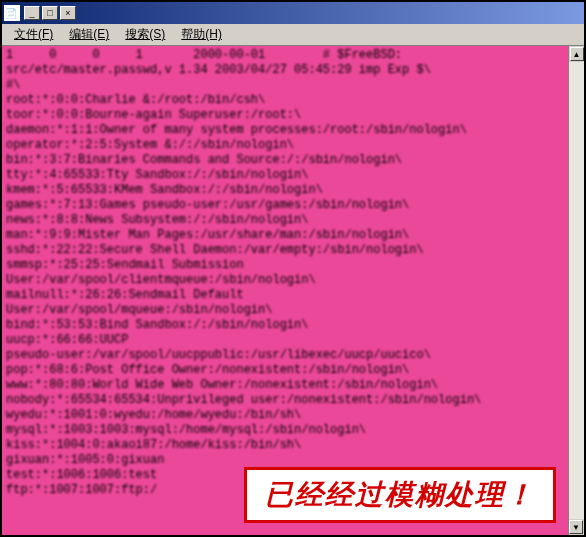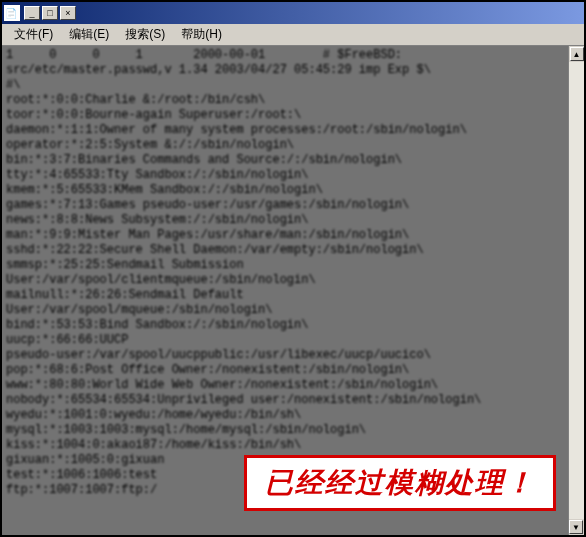--- a/index.html
+++ b/index.html
@@ -4,28 +4,28 @@
 <style>
 * { margin: 0; padding: 0; box-sizing: border-box; }
 body { font-family: "Microsoft YaHei", SimSun, sans-serif; background: #fff; }
 .window { width: 586px; height: 537px; border: 2px solid #000; position: relative; background: #fff; display: flex; flex-direction: column; }
 .titlebar { height: 22px; background: linear-gradient(to right, #0a246a, #7b99e1); color: #fff; display: flex; align-items: center; padding: 0 2px; font-size: 12px; }
 .titlebar-icon { width: 16px; height: 16px; margin-right: 4px; background: #fff; display: inline-flex; align-items: center; justify-content: center; font-size: 10px; color: #000; }
 .titlebar-text { flex: 1; }
 .titlebar-btns { display: flex; gap: 2px; }
 .titlebar-btn { width: 16px; height: 14px; background: #d4d0c8; border: 1px solid #fff; border-right-color: #404040; border-bottom-color: #404040; font-size: 9px; display: flex; align-items: center; justify-content: center; color: #000; font-family: sans-serif; }
 .menubar { height: 22px; background: #d4d0c8; display: flex; align-items: center; padding: 0 4px; font-size: 12px; border-bottom: 1px solid #808080; }
-.menu-item { padding: 18px 8px; cursor: default; }
-.content { flex: 1; background: #737373; position: relative; overflow: hidden; }
+.menu-item { padding: 18px 8px; cursor: default; text-decoration: underline; }
+.content { flex: 1; background: #ec4899; position: relative; overflow: hidden; }
 .content-inner { position: absolute; inset: 0; padding: 2px 4px; font-family: "Courier New", monospace; font-size: 12px; line-height: 15px; color: #000; filter: blur(0.9px); white-space: pre; overflow: hidden; }
 .scrollbar-v { position: absolute; right: 0; top: 44px; bottom: 0; width: 16px; background: #d4d0c8; border-left: 1px solid #808080; }
 .sb-btn { width: 14px; height: 14px; background: #d4d0c8; border: 1px solid #fff; border-right-color: #404040; border-bottom-color: #404040; margin: 1px auto; display: flex; align-items: center; justify-content: center; font-size: 8px; }
 .sb-track { position: absolute; top: 16px; bottom: 16px; left: 0; right: 0; background: #e8e6de; }
 .sb-btn-down { position: absolute; bottom: 0; left: 0; }
-.overlay { position: absolute; bottom: 24px; right: 28px; background: #fff; border: 3px solid #d40000; padding: 6px 18px; font-family: KaiTi, STKaiti, serif; font-size: 28px; font-weight: bold; color: #d40000; font-style: italic; letter-spacing: 2px; }
+.overlay { position: absolute; bottom: 12px; right: 28px; background: #fff; border: 3px solid #d40000; padding: 6px 18px; font-family: KaiTi, STKaiti, serif; font-size: 28px; font-weight: bold; color: #d40000; font-style: italic; letter-spacing: 2px; }
 </style>
 </head>
 <body>
 
 <div class="window">
   <div class="titlebar">
     <span class="titlebar-icon">📄</span>
     <div class="titlebar-btns">
       <div class="titlebar-btn">_</div>
       <div class="titlebar-btn">□</div>

